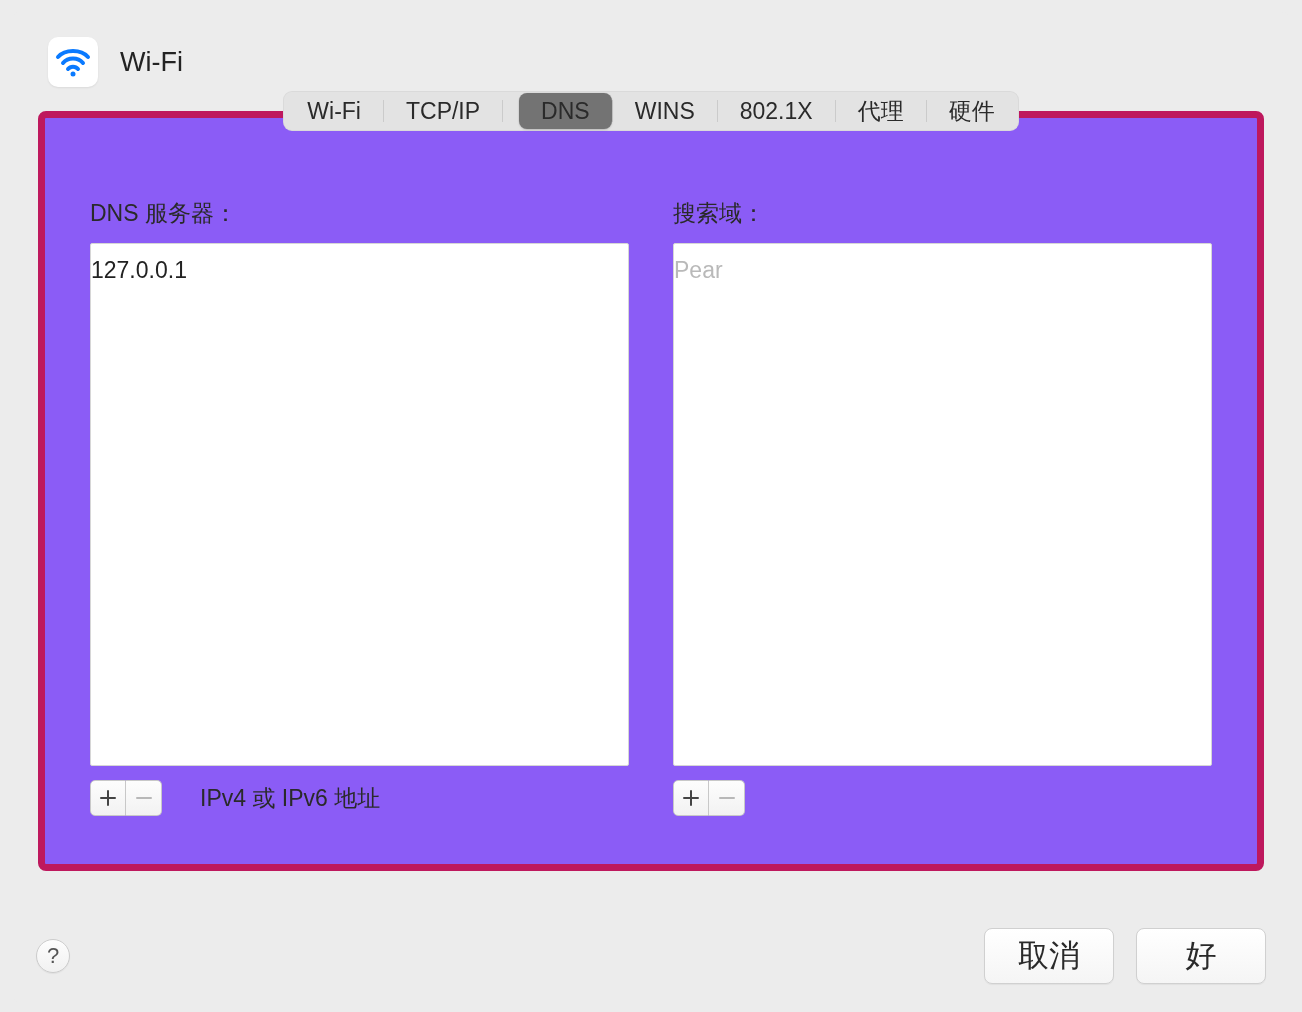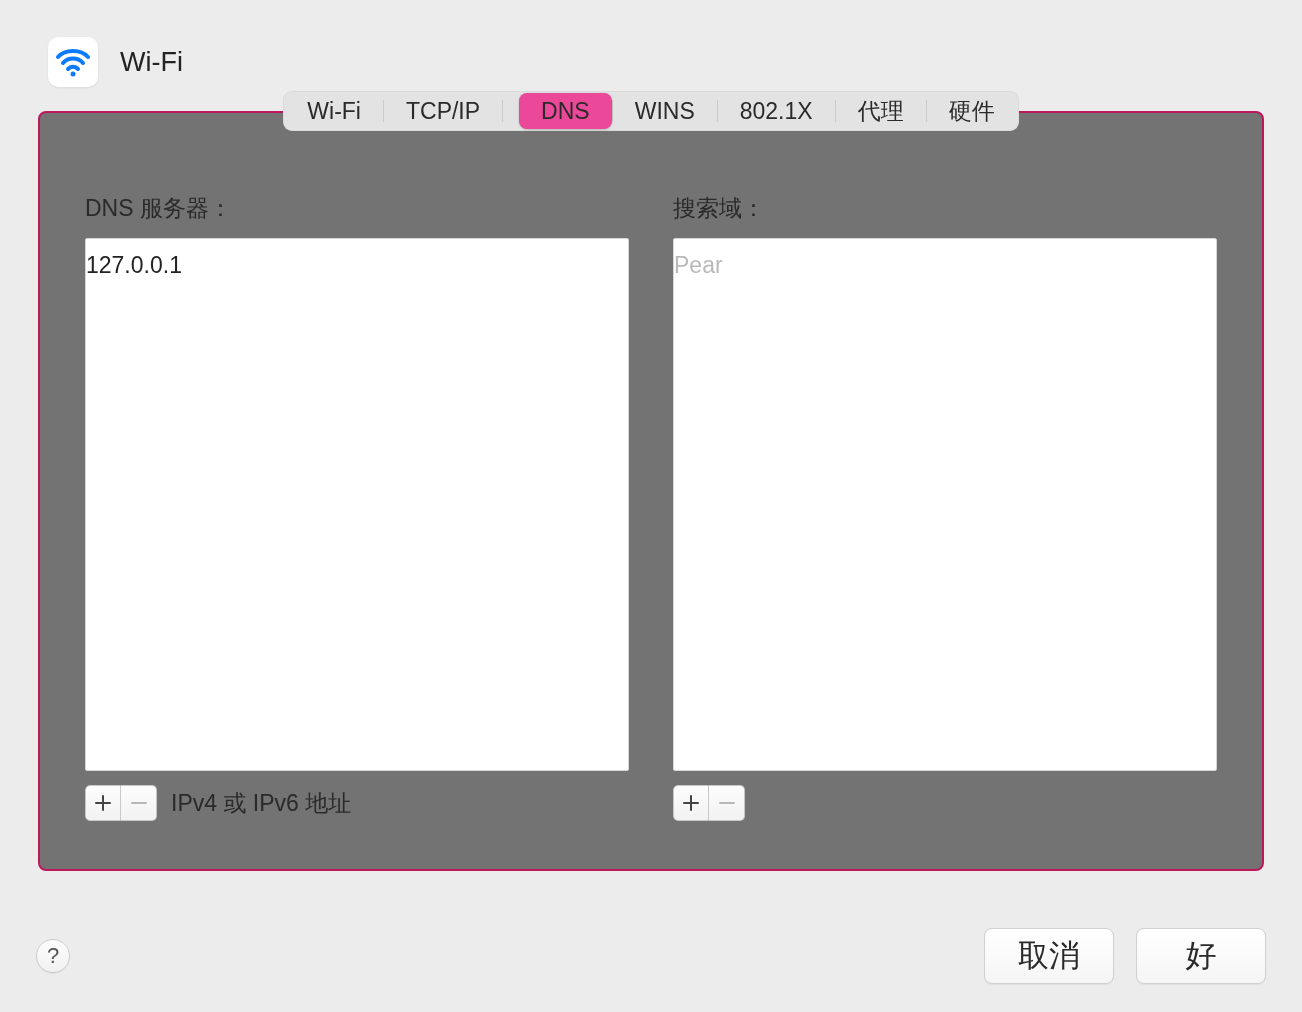--- a/index.html
+++ b/index.html
@@ -67,34 +67,34 @@
       padding: 0 22px;
       font-size: 23px;
       color: #2a2a2a;
       line-height: 36px;
       cursor: pointer;
       position: relative;
       border-radius: 8px;
       height: 36px;
     }
     .tab.active {
-      background: #ec4899;
+      background: #737373;
       box-shadow: 0 1px 2px rgba(0,0,0,0.15), 0 0 0 0.5px rgba(0,0,0,0.05);
       margin-left: 16px;
     }
     .tab-divider {
       width: 1px;
       height: 22px;
       background: #cbcbcb;
     }
     .panel {
       margin: -20px 28px 0 28px;
-      border: 2px solid #be185d;
+      border: 7px solid #be185d;
       border-radius: 8px;
-      background: #737373;
+      background: #8b5cf6;
       padding: 80px 45px 48px 45px;
       height: 760px;
     }
     .columns {
       display: flex;
       gap: 44px;
       height: 100%;
     }
     .col {
       flex: 1;
@@ -150,21 +150,21 @@
       border-left: none;
       color: #b8b8b8;
     }
     .square-btn svg {
       width: 18px;
       height: 18px;
     }
     .hint {
       font-size: 23px;
       color: #2a2a2a;
-      margin-left: 14px;
+      margin-left: 38px;
     }
     .footer {
       position: absolute;
       bottom: 18px;
       left: 26px;
       right: 26px;
       display: flex;
       align-items: center;
     }
     .help-btn {

